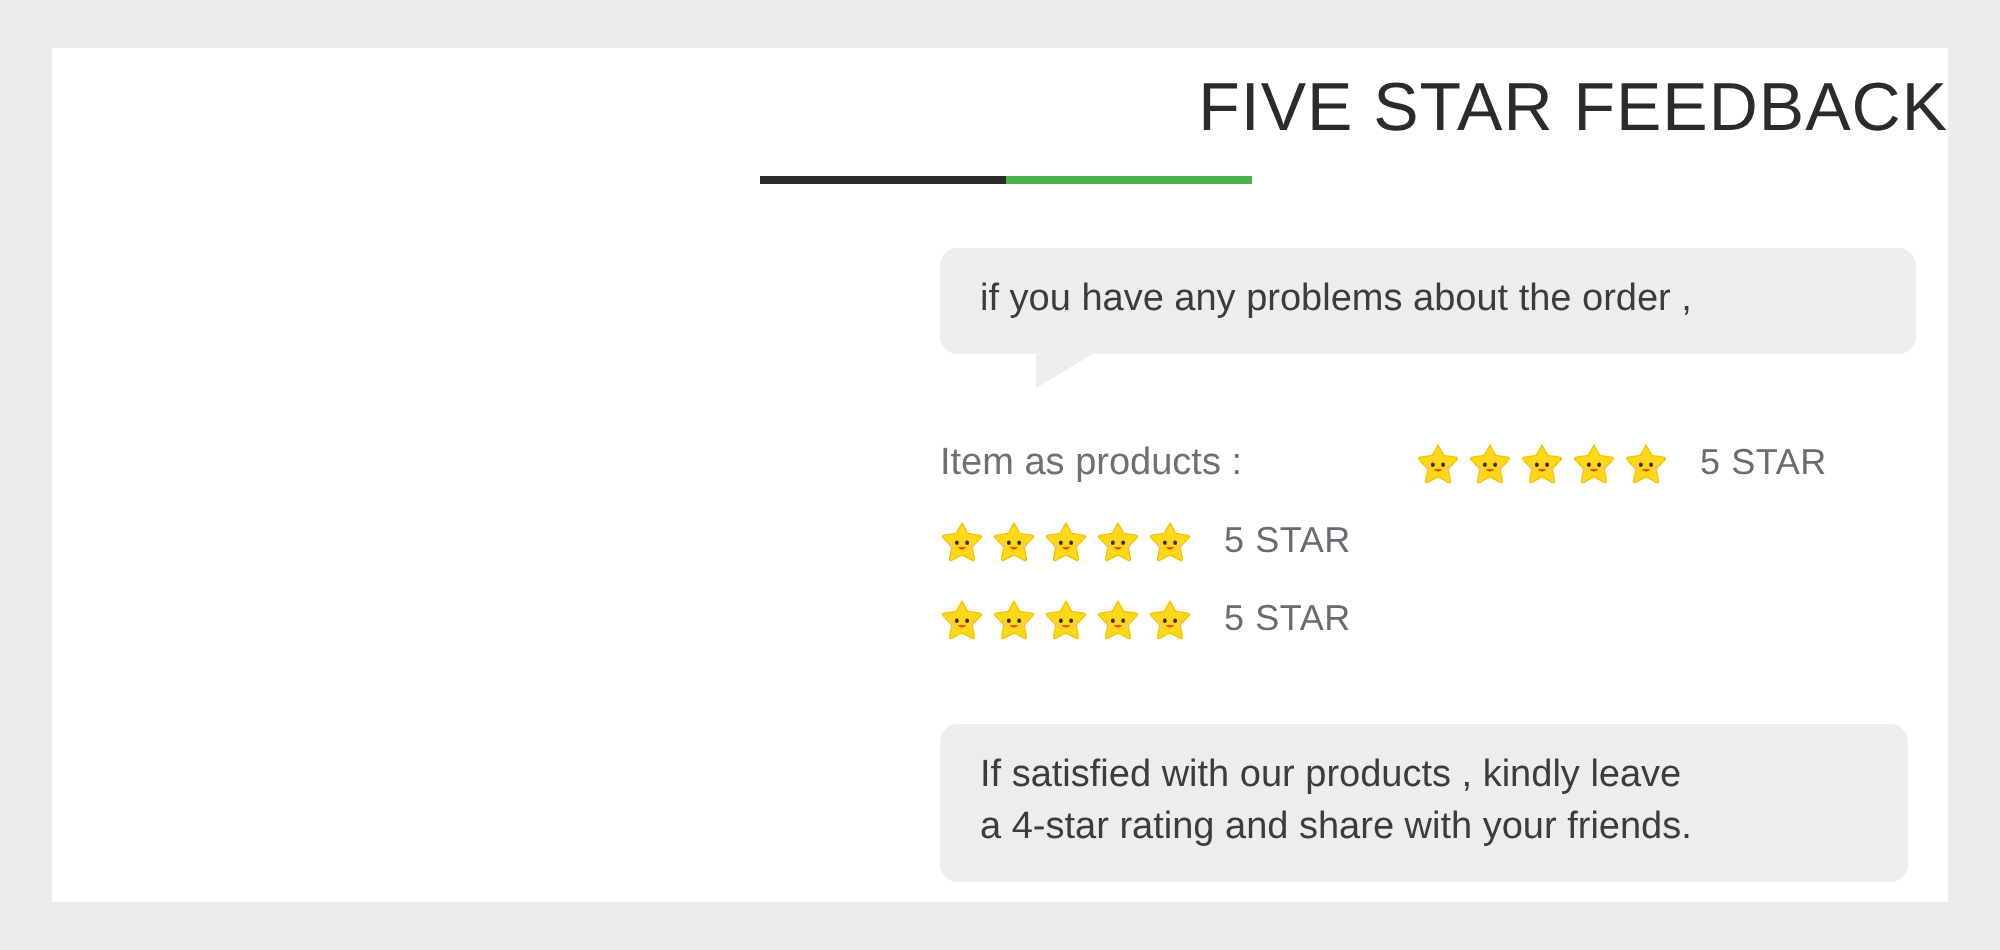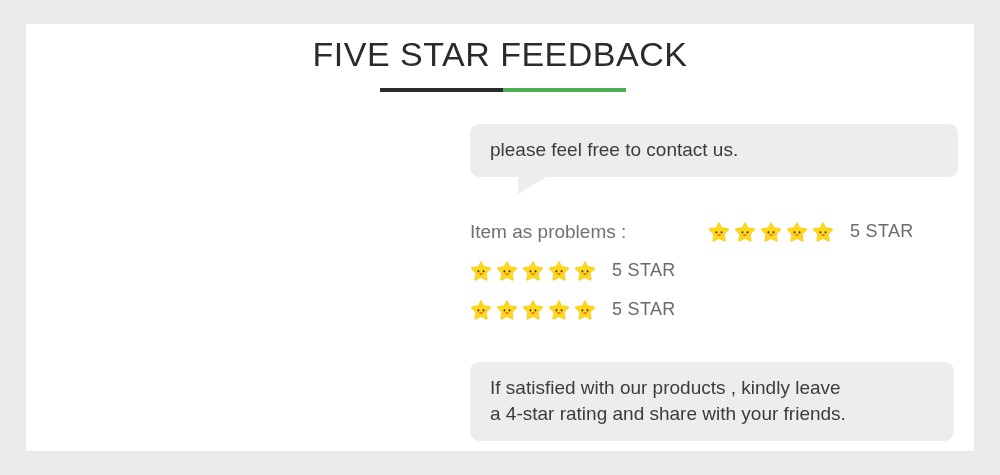--- a/index.html
+++ b/index.html
@@ -42,20 +42,21 @@
   }
   .title {
     margin: 0;
     padding-top: 9px;
     font-size: 34px;
     line-height: 42px;
     letter-spacing: 0.5px;
     font-weight: 400;
     color: #2b2b2b;
     white-space: nowrap;
+    text-align: right;
   }
   .rule {
     position: absolute;
     left: 354px;
     top: 64px;
     width: 246px;
     height: 4px;
     display: flex;
   }
   .rule-dark {
@@ -171,28 +172,28 @@
     </div>
 
     <div class="product">
       <div class="lace-row top"></div>
       <div class="lace-row bot"></div>
     </div>
 
     <div class="right">
 
       <div class="bubble bubble-top">
-        <p>please feel free to contact us.</p>
+        <p>if you have any problems about the order ,</p>
         <span class="tail"></span>
       </div>
 
       <div class="ratings">
 
         <div class="rating-row">
-          <span class="rating-label">Item as problems :</span>
+          <span class="rating-label">Item as products :</span>
           <span class="stars">
               <span>
                 <svg viewBox="0 0 24 24" width="22" height="22" class="star-glyph">
                   <path d="M12 1.6 L15.1 7.3 L21.6 8.3 Q23.3 8.6 22.1 10 L17.6 14.6 L18.7 21.0 Q19 22.7 17.4 21.9 L12 19 L6.6 21.9 Q5 22.7 5.3 21 L6.4 14.6 L1.9 10 Q0.7 8.6 2.4 8.3 L8.9 7.3 Z" fill="#ffd919" stroke="#f2c200" stroke-width="0.7" stroke-linejoin="round"></path>
                   <ellipse cx="9.2" cy="12.4" rx="1.05" ry="1.25" fill="#3b2a00"></ellipse>
                   <ellipse cx="14.8" cy="12.4" rx="1.05" ry="1.25" fill="#3b2a00"></ellipse>
                   <path d="M9.6 14.8 Q12 17.4 14.4 14.8 Z" fill="#e23b1e"></path>
                   <ellipse cx="6.6" cy="14.4" rx="1.3" ry="0.8" fill="#ffb3a0" opacity="0.75"></ellipse>
                   <ellipse cx="17.4" cy="14.4" rx="1.3" ry="0.8" fill="#ffb3a0" opacity="0.75"></ellipse>
                 </svg>

